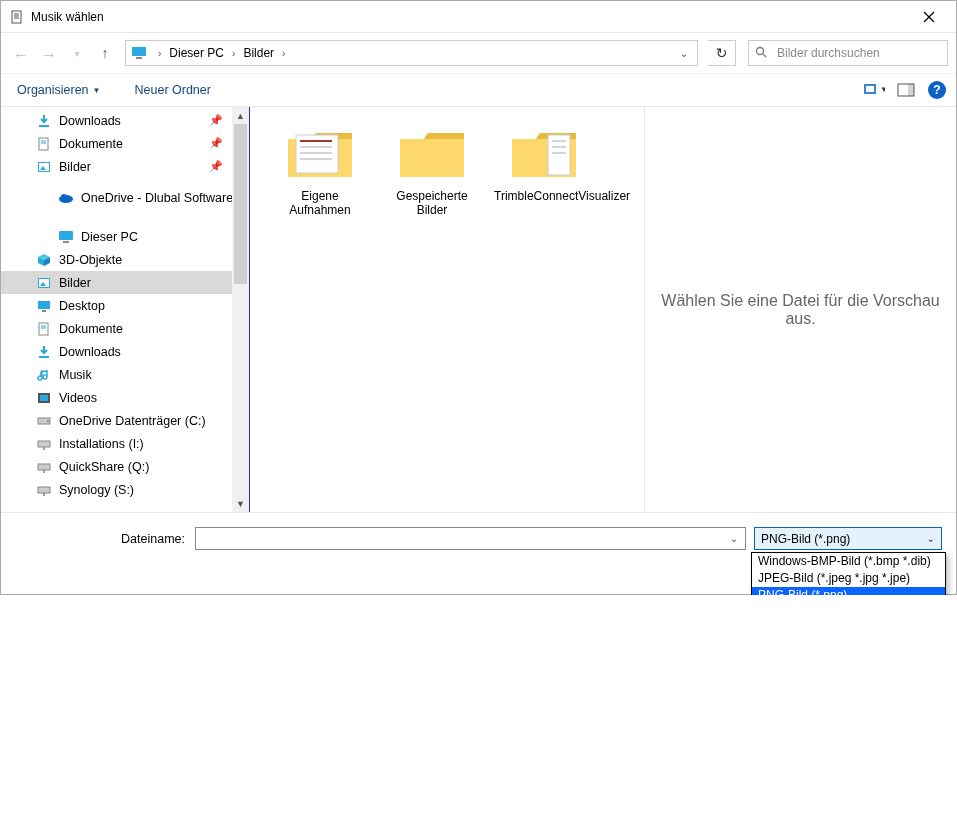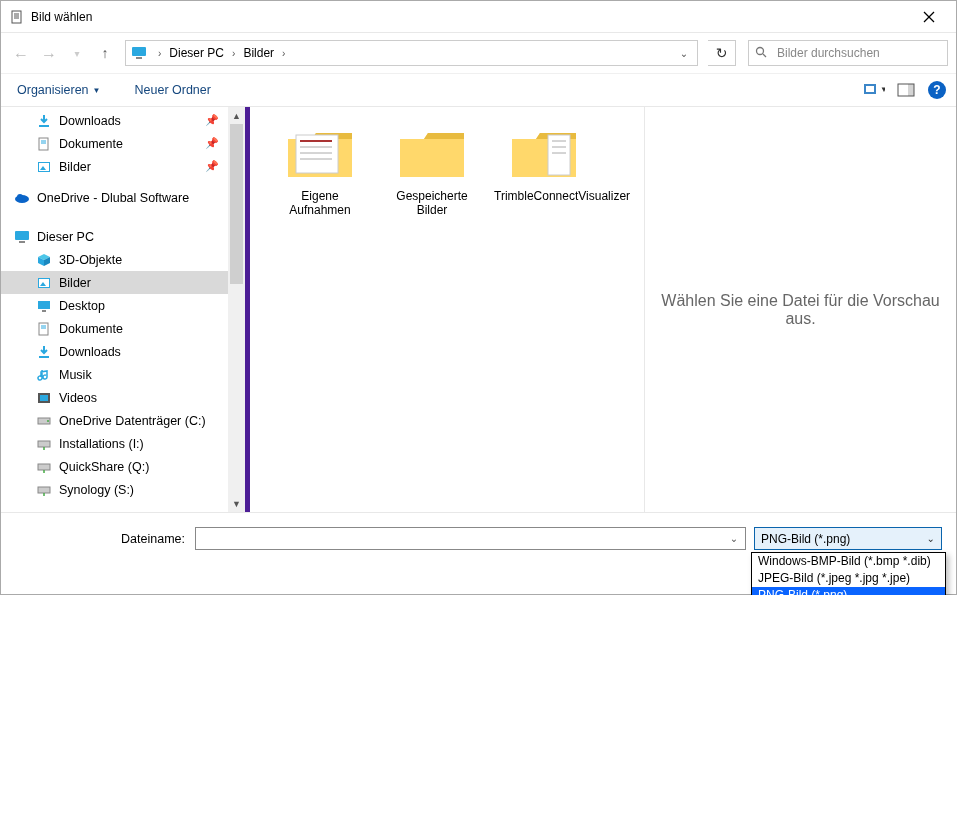--- a/index.html
+++ b/index.html
@@ -21,29 +21,29 @@
   .refresh { width:28px; height:26px; border:1px solid #ccc; display:flex;align-items:center;justify-content:center; font-size:14px; color:#333; border-left:none;}
   .searchbox { width:200px; height:26px; border:1px solid #ccc; margin-left:8px; display:flex; align-items:center; padding:0 6px; color:#888; font-size:12px;}
   .searchbox .mag { width:16px; margin-right:6px; font-size:12px; color:#777;}
   .toolbar { display:flex; align-items:center; height:34px; border-top:1px solid #f0f0f0; border-bottom:1px solid #e8e8e8; padding:0 10px; font-size:12.5px;}
   .toolbar .org { color:#15477e; padding:4px 6px; display:flex; align-items:center; gap:4px;}
   .toolbar .nf { color:#15477e; margin-left:28px;}
   .toolbar .rspace { flex:1;}
   .toolbar .viewbtn { width:28px; height:22px; border:1px solid transparent; display:flex;align-items:center;justify-content:center; margin-left:4px;}
   .toolbar .help { width:18px;height:18px;border-radius:50%; background:#0b62c4; color:#fff; display:flex;align-items:center;justify-content:center; font-size:12px; font-weight:bold; margin-left:8px;}
   .body { display:flex; height:405px;}
-  .tree { width:249px; border-right:5px solid #4c1d95; position:relative; overflow:hidden; padding-top:2px;}
+  .tree { width:249px; border-right:1px solid #4c1d95; position:relative; overflow:hidden; padding-top:2px;}
   .tree .scrollbar { position:absolute; right:0; top:0; width:17px; height:100%; background:#f0f0f0;}
   .tree .scrollbar .up, .tree .scrollbar .down { height:17px; display:flex;align-items:center;justify-content:center; font-size:9px; color:#555;}
   .tree .scrollbar .down { position:absolute; bottom:0; width:100%;}
   .tree .scrollbar .thumb { position:absolute; top:17px; left:2px; width:13px; height:160px; background:#cfcfcf;}
   .titem { display:flex; align-items:center; height:23px; padding-left:18px; font-size:12.5px; color:#000; position:relative;}
   .titem .ic { width:18px; height:18px; margin-right:6px; display:flex;align-items:center;justify-content:center;}
   .titem .pin { position:absolute; right:26px; font-size:11px; color:#888;}
-  .titem.lvl1 { padding-left:18px; font-weight:400;}
+  .titem.lvl1 { padding-left:18px; font-weight:400;margin-left:44px;}
   .titem.lvl1.root { padding-left:12px;}
   .titem.child { padding-left:34px;}
   .titem.spacer { height:8px;}
   .titem.selected { background:#d9d9d9;}
   .thispc { margin-top:8px;}
   .content { flex:1; display:flex;}
   .filepane { flex:1; padding:18px 8px 8px 20px; display:flex; gap:12px; align-items:flex-start;}
   .folderitem { width:100px; text-align:center; font-size:12px; color:#000;}
   .foldericon { width:72px; height:58px; margin:0 auto 6px auto; position:relative;}
   .foldericon svg { width:100%; height:100%;}
@@ -67,21 +67,21 @@
 
   <div class="titlebar">
     <span class="doc-icon">
       <svg width="14" height="14" viewBox="0 0 14 14">
           <rect x="2" y="1" width="9" height="12" fill="none" stroke="#555"></rect>
           <line x1="4" y1="4" x2="9" y2="4" stroke="#555"></line>
           <line x1="4" y1="6" x2="9" y2="6" stroke="#555"></line>
           <line x1="4" y1="8" x2="9" y2="8" stroke="#555"></line>
         </svg>
     </span>
-    <span class="title-text">Bild wählen</span>
+    <span class="title-text">Musik wählen</span>
     <div class="close">
       <svg width="12" height="12" viewBox="0 0 12 12">
           <line x1="1" y1="1" x2="11" y2="11" stroke="#000" stroke-width="1.2"></line>
           <line x1="11" y1="1" x2="1" y2="11" stroke="#000" stroke-width="1.2"></line>
         </svg>
     </div>
   </div>
 
   <div class="navrow">
     <div class="navbtn">←</div>

